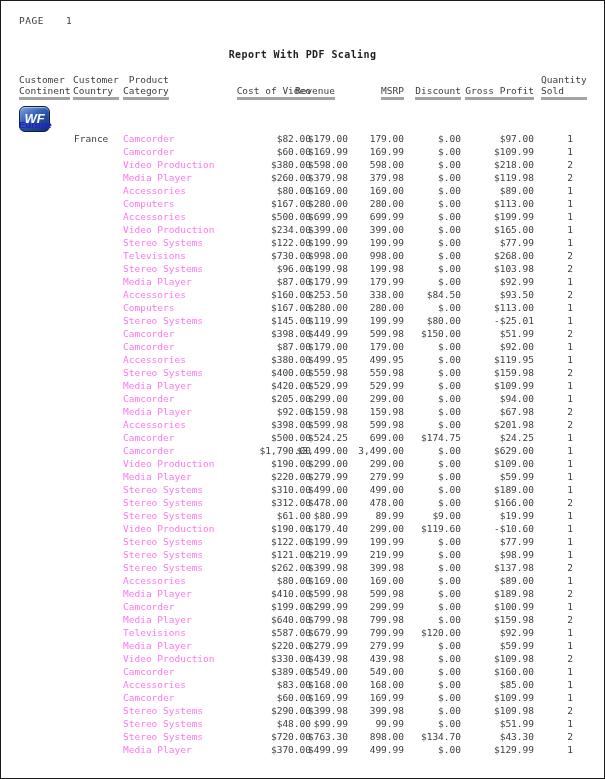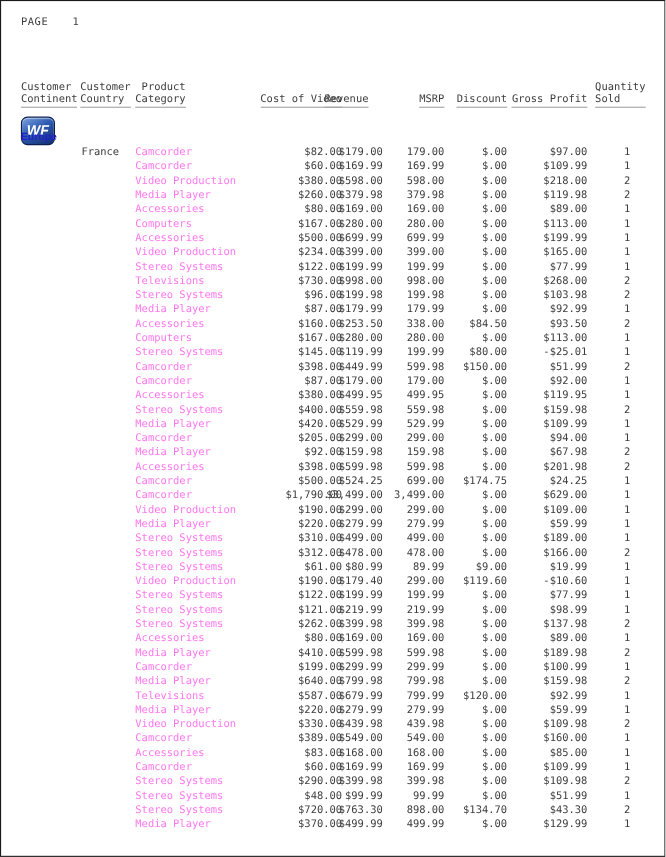--- a/index.html
+++ b/index.html
@@ -15,21 +15,21 @@
   .page-line{position:absolute;top:14px;left:18px;font-size:9.5px;letter-spacing:.5px;}
   .page-num{margin-left:22px;}
   .title{
     position:absolute;top:48px;left:0;width:100%;
     text-align:center;font-weight:bold;font-size:10px;color:#1f1f1f;letter-spacing:.4px;
   }
   .report{position:absolute;left:18px;top:74px;width:567px;height:695px;}
   
   .hcell{position:absolute;bottom:auto;top:0;font-size:9.5px;line-height:10.5px;white-space:nowrap;}
   .hcell .l1,.hcell .l2{display:block;}
-  .hcell .l2{border-bottom:1px solid #a3a3a3;padding-bottom:1px;}
+  .hcell .l2{border-bottom:3px solid #a3a3a3;padding-bottom:1px;}
   .hcell.single{top:10.5px;}
   .hcell.r{text-align:right;}
   .h1{left:0;}
   .h2{left:54px;}
   .h3{left:104px;text-align:right;}
   .h4{right:275px;}
   .h5{right:251px;}
   .h6{right:182px;}
   .h7{right:125px;}
   .h8{right:52px;}
@@ -64,20 +64,21 @@
 </style>
 </head>
 <body>
 
 <div class="page">
 
   <div class="page-line">
     <span>PAGE</span><span class="page-num">1</span>
   </div>
 
+  <div class="title">Report With PDF Scaling</div>
 
   <div class="report">
 
     <div class="hcell h1">
       <span class="l1">Customer</span>
       <span class="l2">Continent</span>
     </div>
     <div class="hcell h2">
       <span class="l1">Customer</span>
       <span class="l2">Country</span>

